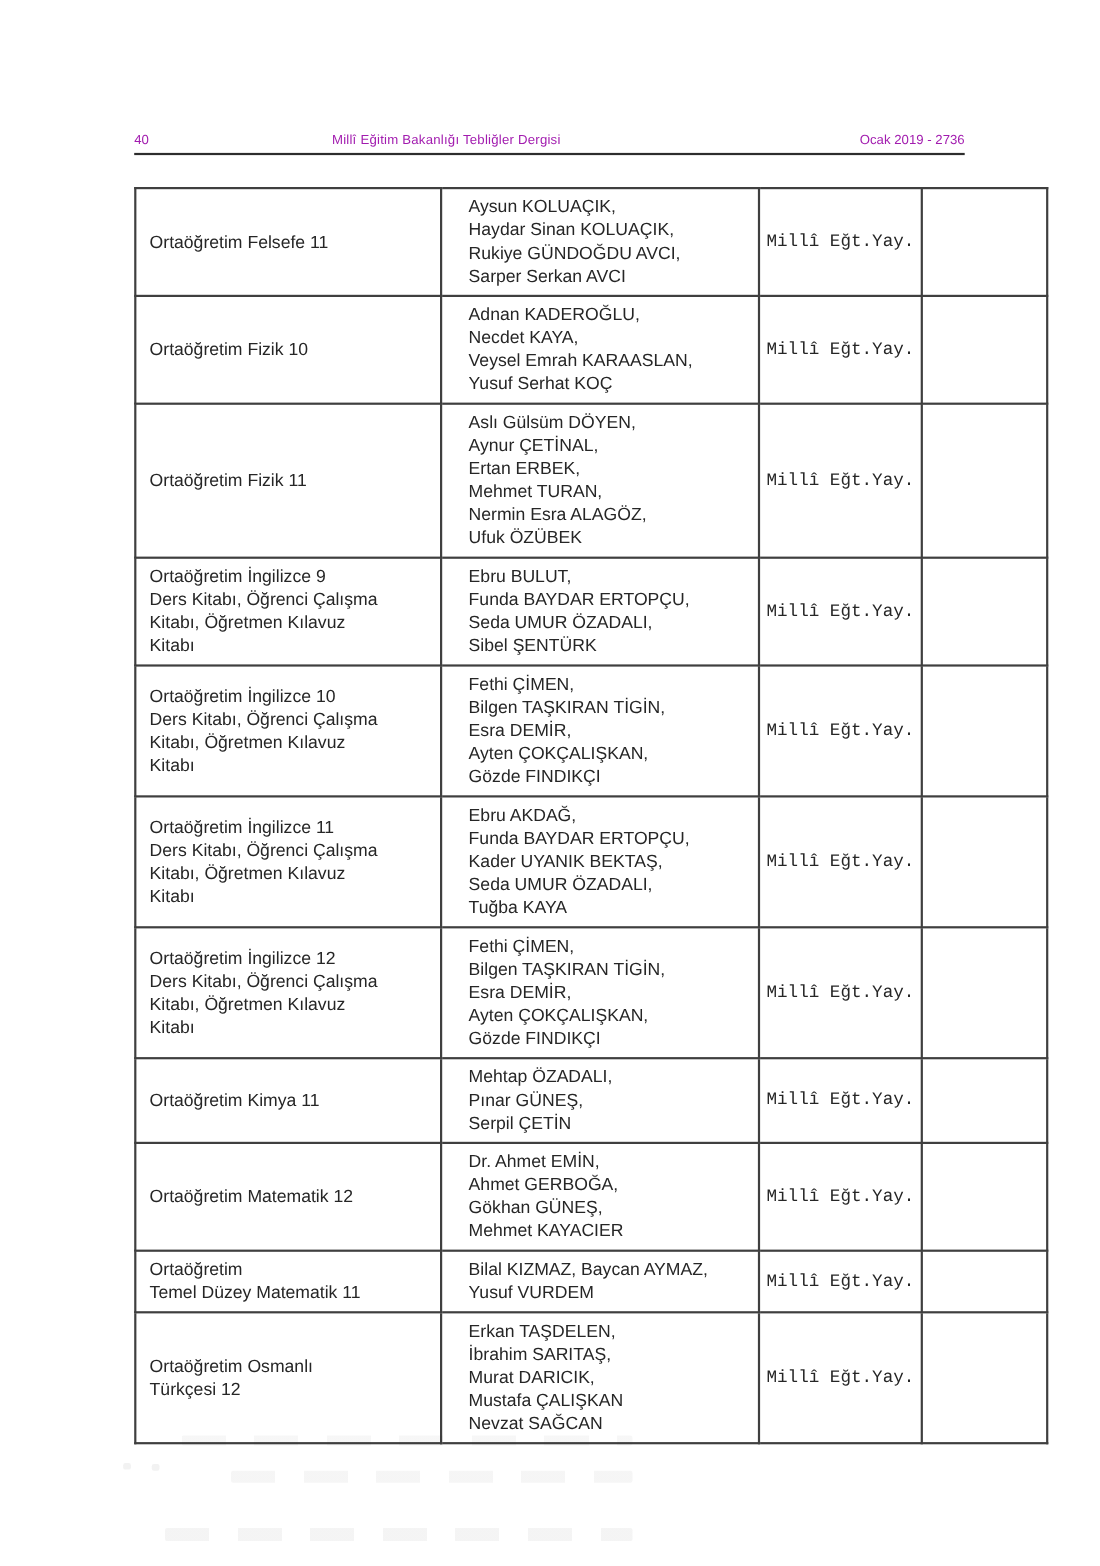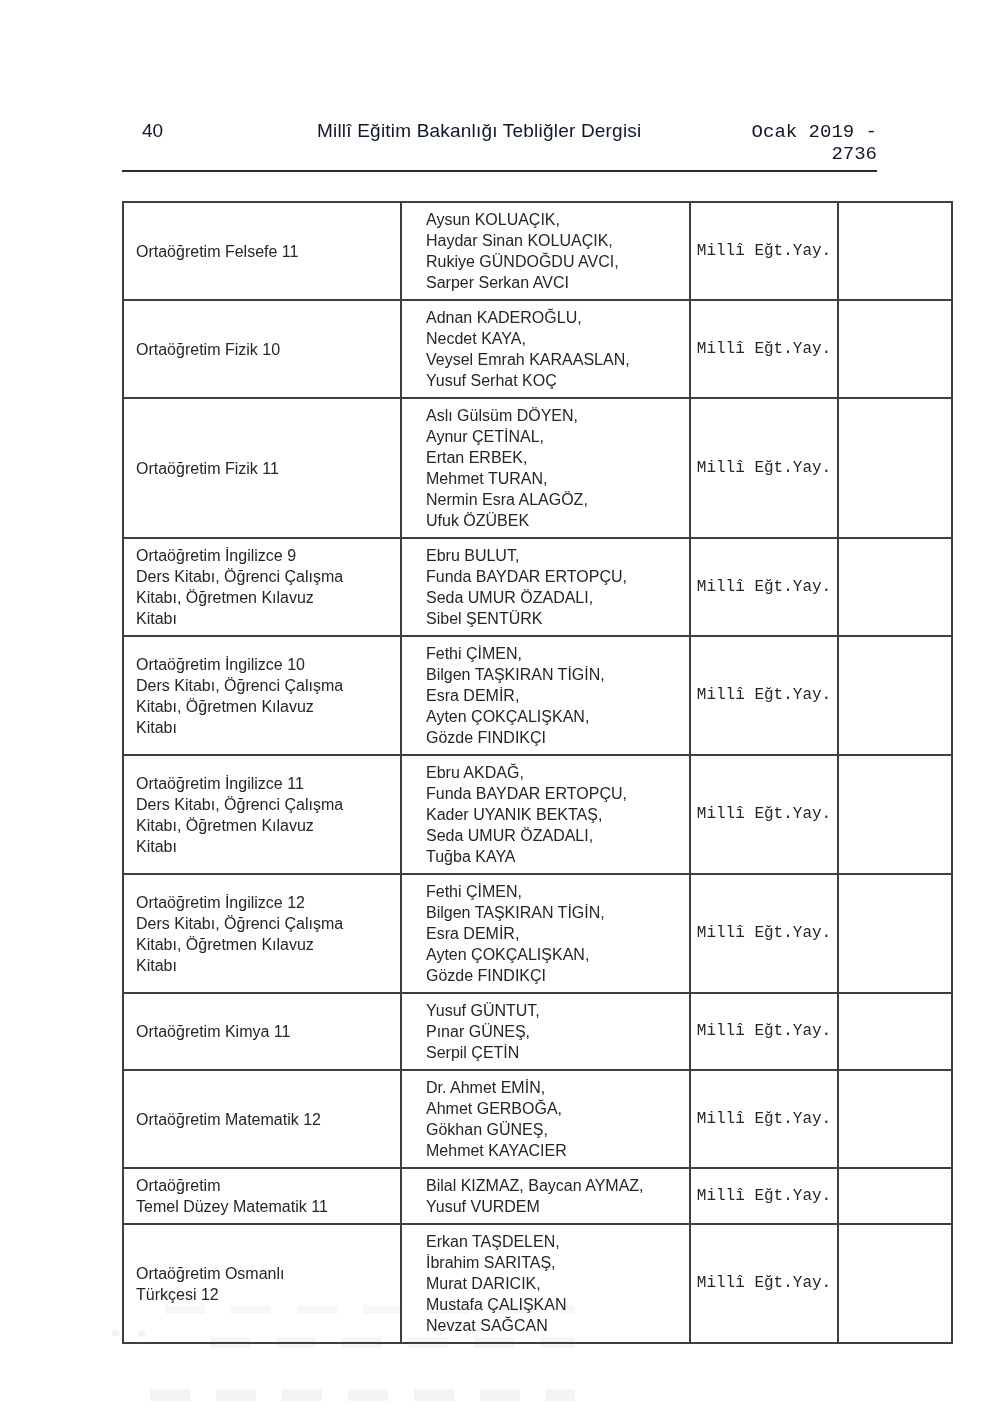--- a/index.html
+++ b/index.html
@@ -19,27 +19,26 @@
   .page {
     position: absolute;
     left: 122px;
     top: 0;
     width: 755px;
   }
   .running-header {
     margin-top: 120px;
     display: flex;
     align-items: baseline;
-    font-size: 19px;
-    color: #0f172a;
-    margin-left: 20px;
+    font-size: 12px;
+    color: #a21caf;
   }
   .running-header .hdr-left  { flex: 1; text-align: left; }
   .running-header .hdr-mid   { flex: 2.2; text-align: left; letter-spacing: 0.2px; }
-  .running-header .hdr-right { flex: 1; text-align: right; font-family: Liberation Mono, monospace; }
+  .running-header .hdr-right { flex: 1; text-align: right; }
   .header-rule {
     margin-top: 5px;
     border: none;
     border-top: 2px solid #2d2d2d;
     height: 0;
   }
   table.book-table {
     margin-top: 29px;
     border-collapse: collapse;
     table-layout: fixed;
@@ -166,21 +165,21 @@
           <td class="authors-cell">Fethi ÇİMEN,
 Bilgen TAŞKIRAN TİGİN,
 Esra DEMİR,
 Ayten ÇOKÇALIŞKAN,
 Gözde FINDIKÇI</td>
           <td class="publisher-cell">Millî Eğt.Yay.</td>
           <td class="notes-cell"></td>
         </tr>
         <tr>
           <td class="course-cell">Ortaöğretim Kimya 11</td>
-          <td class="authors-cell">Yusuf GÜNTUT,
+          <td class="authors-cell">Mehtap ÖZADALI,
 Pınar GÜNEŞ,
 Serpil ÇETİN</td>
           <td class="publisher-cell">Millî Eğt.Yay.</td>
           <td class="notes-cell"></td>
         </tr>
         <tr>
           <td class="course-cell">Ortaöğretim Matematik 12</td>
           <td class="authors-cell">Dr. Ahmet EMİN,
 Ahmet GERBOĞA,
 Gökhan GÜNEŞ,

